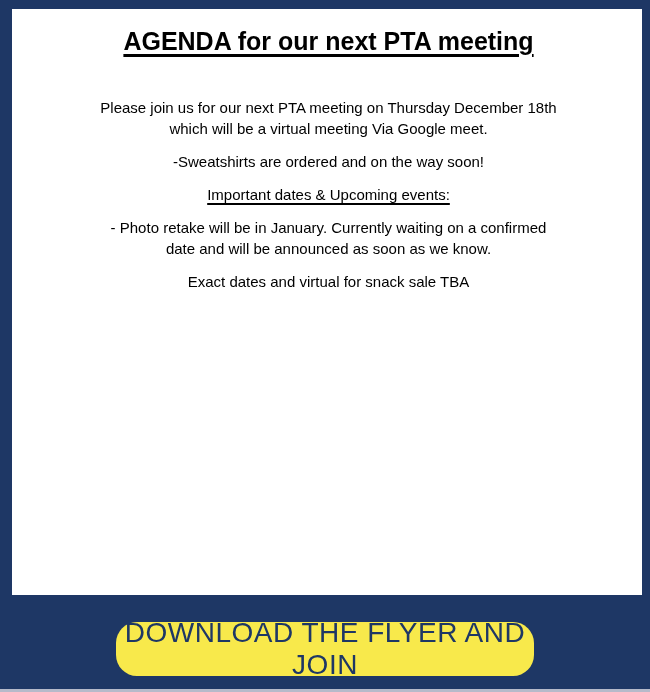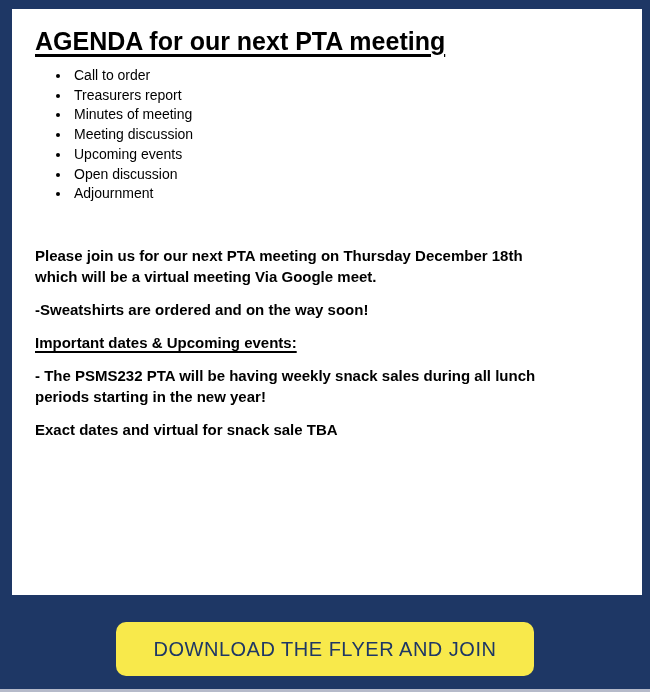--- a/index.html
+++ b/index.html
@@ -41,21 +41,21 @@
   }
   .agenda-list {
     margin: 0;
     padding: 0 0 0 36px;
     font-size: 14px;
     line-height: 19.7px;
   }
   .agenda-list li { padding-left: 3px; }
   .para {
     font-size: 15px;
-    font-weight: bold;
+    font-weight: normal;
     line-height: 21px;
     margin: 12px 0 10px 0;
     white-space: pre-line;
     max-width: 590px;
   }
   .first-para { margin-top: 41px; }
   .imp-heading {
     text-decoration: underline;
     text-decoration-thickness: 2px;
     text-underline-offset: 3px;
@@ -67,59 +67,50 @@
     width: 650px;
     height: 97px;
   }
   .download-btn {
     position: absolute;
     left: 116px;
     top: 27px;
     width: 418px;
     height: 54px;
     border: none;
-    border-radius: 10px;
+    border-radius: 21px;
     font-family: "Liberation Sans", sans-serif;
-    font-size: 20px;
+    font-size: 28px;
     letter-spacing: 0.5px;
     display: flex;
     align-items: center;
     justify-content: center;
     cursor: pointer;
     text-align: center;
   }
   .bottom-strip {
     position: absolute;
     left: 0;
     bottom: 0;
     width: 650px;
     height: 3px;
   }
 </style>
 </head>
 <body style="background: rgb(30, 55, 101);">
 
-<div class="card" style="background: rgb(255, 255, 255);">
+<div class="card" style="background: rgb(255, 255, 255); text-align: center;">
   <h1 class="title"><span class="u-thick">AGENDA for our next PTA meeting</span></h1>
-  <ul class="agenda-list">
-      <li>Call to order</li>
-      <li>Treasurers report</li>
-      <li>Minutes of meeting</li>
-      <li>Meeting discussion</li>
-      <li>Upcoming events</li>
-      <li>Open discussion</li>
-      <li>Adjournment</li>
-    </ul>
 
   <p class="para first-para">Please join us for our next PTA meeting on Thursday December 18th
 which will be a virtual meeting Via Google meet.</p>
   <p class="para">-Sweatshirts are ordered and on the way soon!</p>
   <p class="para"><span class="imp-heading">Important dates &amp; Upcoming events:</span></p>
-  <p class="para">- The PSMS232 PTA will be having weekly snack sales during all lunch
-periods starting in the new year!</p>
+  <p class="para">- Photo retake will be in January. Currently waiting on a confirmed
+date and will be announced as soon as we know.</p>
   <p class="para">Exact dates and virtual for snack sale TBA</p>
 </div>
 
 <div class="footer">
   <button class="download-btn" style="background: rgb(248, 233, 75); color: rgb(30, 55, 101);">DOWNLOAD THE FLYER AND JOIN</button>
 </div>
 
 <div class="bottom-strip" style="background: rgb(181, 186, 202);"></div>
 
 </body></html>

